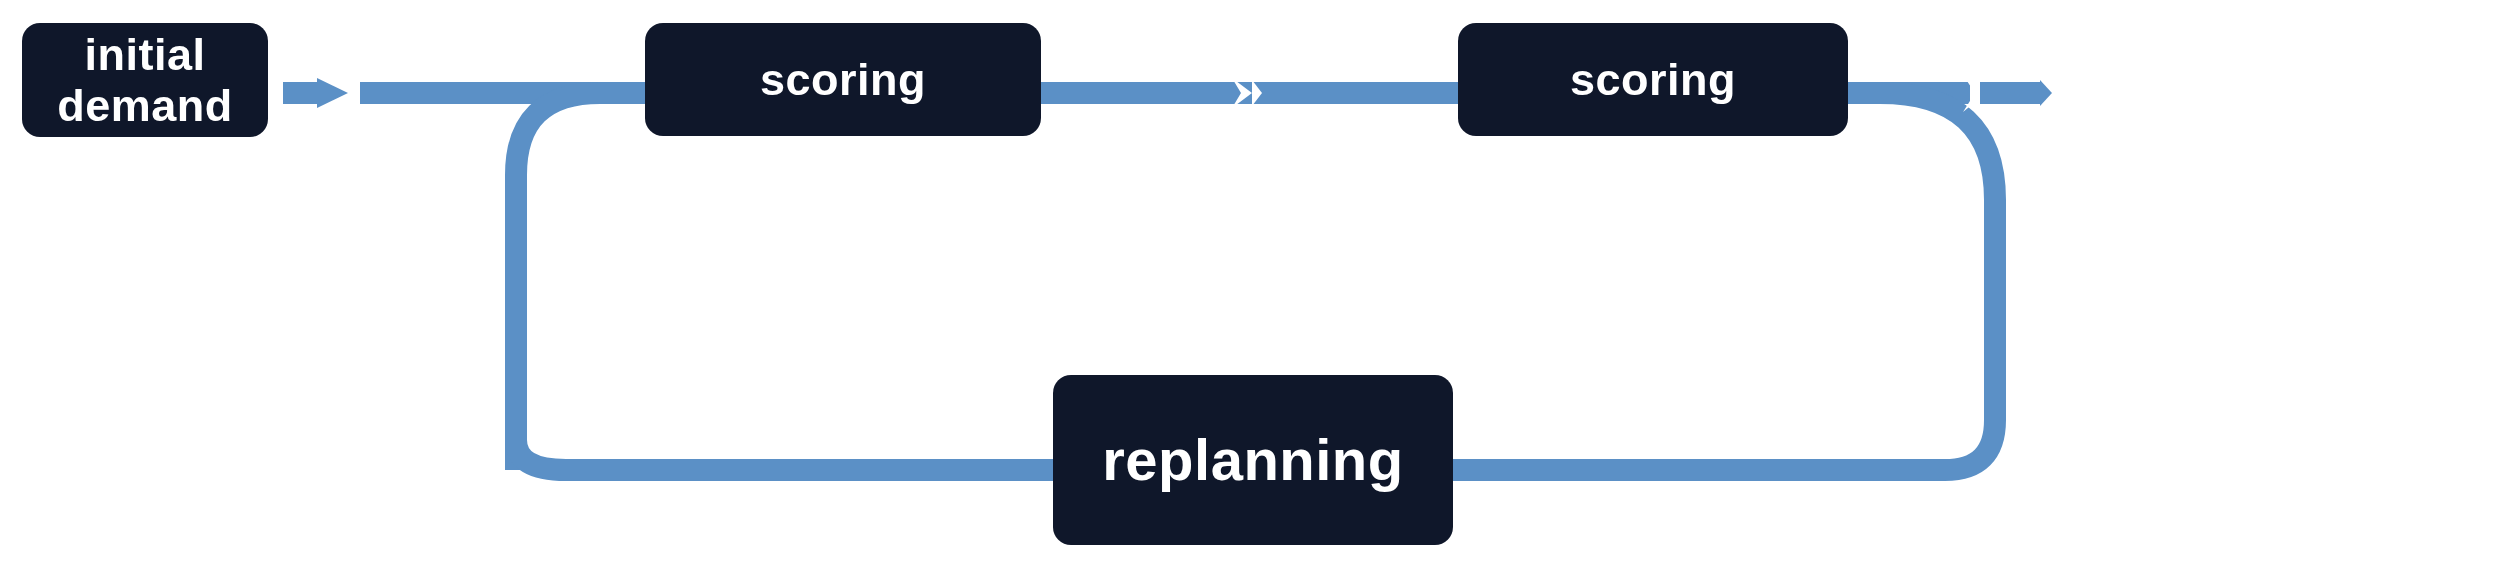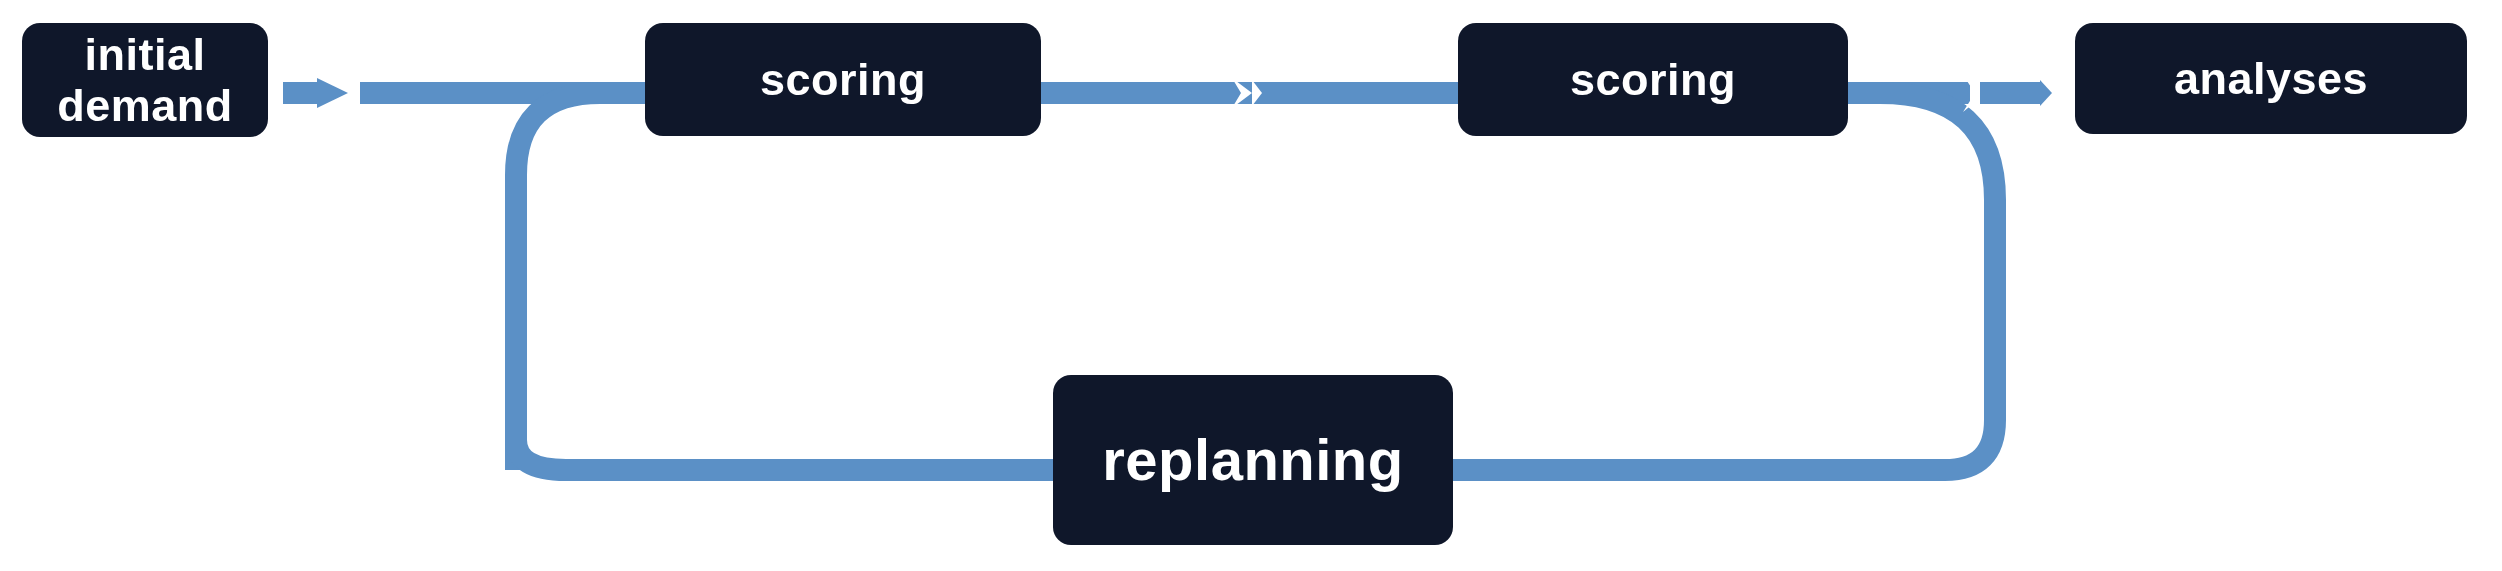--- a/index.html
+++ b/index.html
@@ -127,21 +127,18 @@
   </div>
 
   <div class="node-box" id="node-mobsim">
     <span class="node-label">scoring</span>
   </div>
 
   <div class="node-box" id="node-scoring">
     <span class="node-label">scoring</span>
   </div>
 
-  <div class="node-box" id="node-analyses">
-    <span class="node-label">analyses</span>
-  </div>
 
   <div class="node-box" id="node-replanning">
     <span class="node-label">replanning</span>
   </div>
 
 </div>
 
 </body></html>

